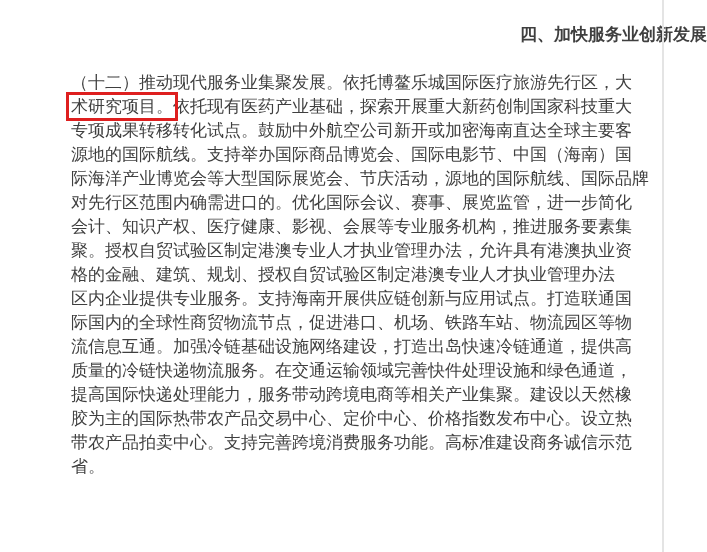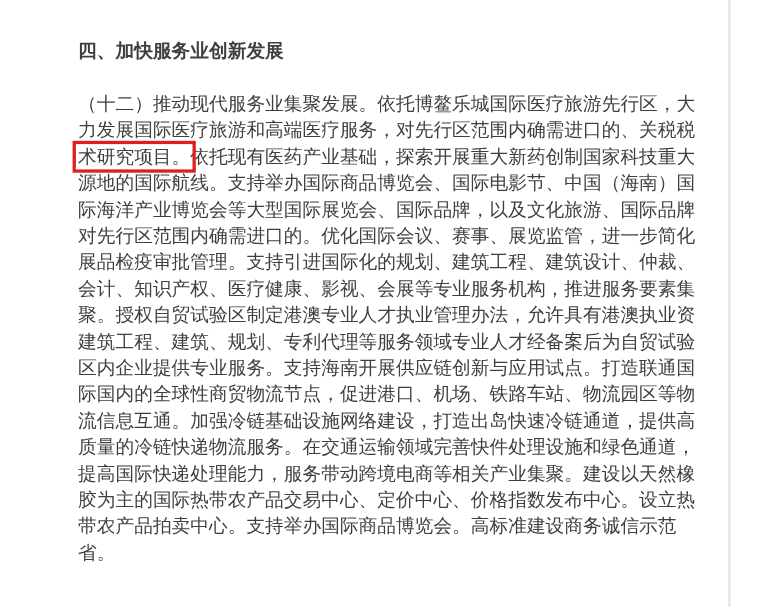--- a/index.html
+++ b/index.html
@@ -11,26 +11,27 @@
   .page {
     position: relative;
     width: 707px;
     height: 552px;
     background: var(--bg, #ffffff);
     box-sizing: border-box;
     padding: 19px 0 0 71px;
     overflow: hidden;
   }
   .heading {
-    margin: 16px 0 24px 0;
+    margin: 4px 0 24px 0;
     font-size: 17px;
     line-height: 24px;
     font-weight: 700;
     color: var(--text, #3f3f3f);
     white-space: nowrap;
+    text-align: right;
   }
   .para {
     width: 562px;
   }
   .line {
     font-size: 17px;
     line-height: 24px;
     height: 24px;
     color: var(--text, #3f3f3f);
     white-space: nowrap;
@@ -49,33 +50,32 @@
   }
 </style>
 </head>
 <body>
 
 <div class="page">
   <h2 class="heading">四、加快服务业创新发展</h2>
 
   <div class="para" id="paragraph">
       <div class="line"><span>（十二）推动现代服务业集聚发展。依托博鳌乐城国际医疗旅游先行区，大</span></div>
-      <div class="line"><span>力发展国际医疗旅游和高端医疗服务，对先行区范围内确需进口的、关税税</span></div>
       <div class="line"><span class="hl">术研究项目。</span><span>依托现有医药产业基础，探索开展重大新药创制国家科技重大</span></div>
+      <div class="line"><span>专项成果转移转化试点。鼓励中外航空公司新开或加密海南直达全球主要客</span></div>
       <div class="line"><span>源地的国际航线。支持举办国际商品博览会、国际电影节、中国（海南）国</span></div>
-      <div class="line"><span>际海洋产业博览会等大型国际展览会、国际品牌，以及文化旅游、国际品牌</span></div>
+      <div class="line"><span>际海洋产业博览会等大型国际展览会、节庆活动，源地的国际航线、国际品牌</span></div>
       <div class="line"><span>对先行区范围内确需进口的。优化国际会议、赛事、展览监管，进一步简化</span></div>
-      <div class="line"><span>展品检疫审批管理。支持引进国际化的规划、建筑工程、建筑设计、仲裁、</span></div>
       <div class="line"><span>会计、知识产权、医疗健康、影视、会展等专业服务机构，推进服务要素集</span></div>
       <div class="line"><span>聚。授权自贸试验区制定港澳专业人才执业管理办法，允许具有港澳执业资</span></div>
-      <div class="line"><span>建筑工程、建筑、规划、专利代理等服务领域专业人才经备案后为自贸试验</span></div>
+      <div class="line"><span>格的金融、建筑、规划、授权自贸试验区制定港澳专业人才执业管理办法</span></div>
       <div class="line"><span>区内企业提供专业服务。支持海南开展供应链创新与应用试点。打造联通国</span></div>
       <div class="line"><span>际国内的全球性商贸物流节点，促进港口、机场、铁路车站、物流园区等物</span></div>
       <div class="line"><span>流信息互通。加强冷链基础设施网络建设，打造出岛快速冷链通道，提供高</span></div>
       <div class="line"><span>质量的冷链快递物流服务。在交通运输领域完善快件处理设施和绿色通道，</span></div>
       <div class="line"><span>提高国际快递处理能力，服务带动跨境电商等相关产业集聚。建设以天然橡</span></div>
       <div class="line"><span>胶为主的国际热带农产品交易中心、定价中心、价格指数发布中心。设立热</span></div>
-      <div class="line"><span>带农产品拍卖中心。支持举办国际商品博览会。高标准建设商务诚信示范</span></div>
+      <div class="line"><span>带农产品拍卖中心。支持完善跨境消费服务功能。高标准建设商务诚信示范</span></div>
       <div class="line"><span>省。</span></div>
     </div>
 
   <div class="divider"></div>
 </div>
 
 </body></html>

